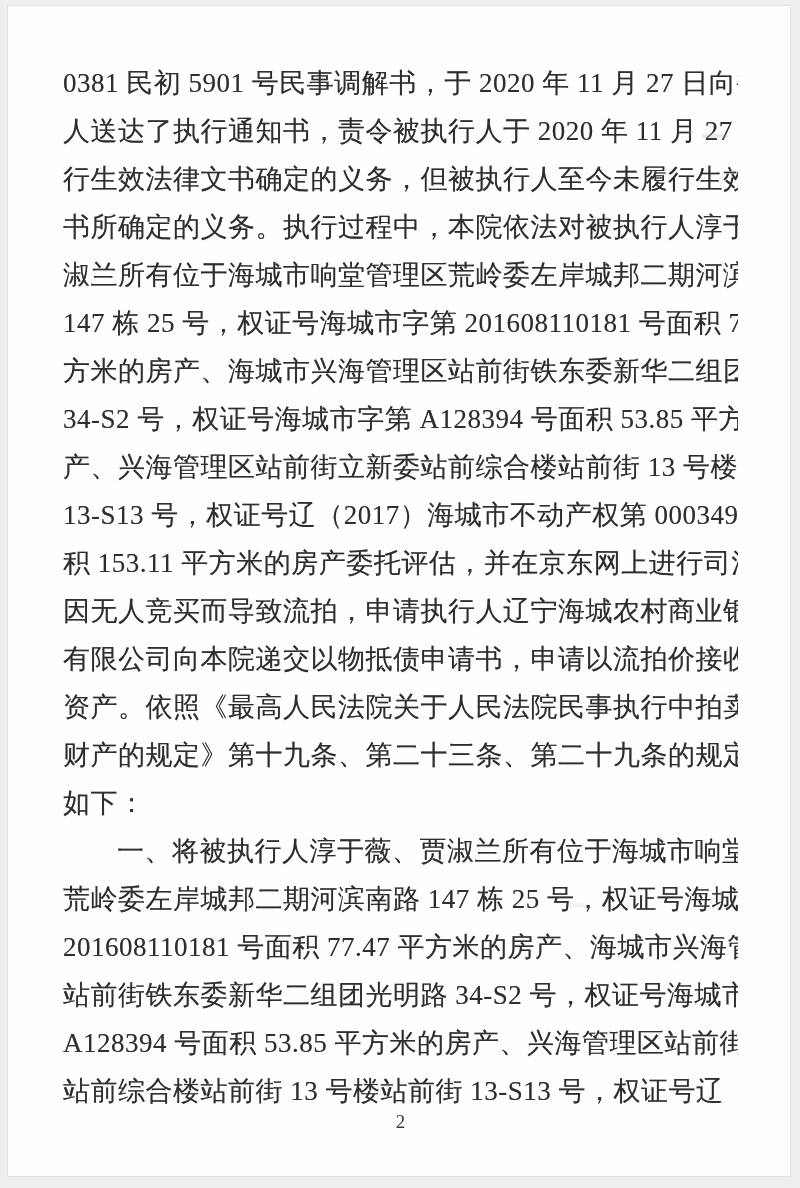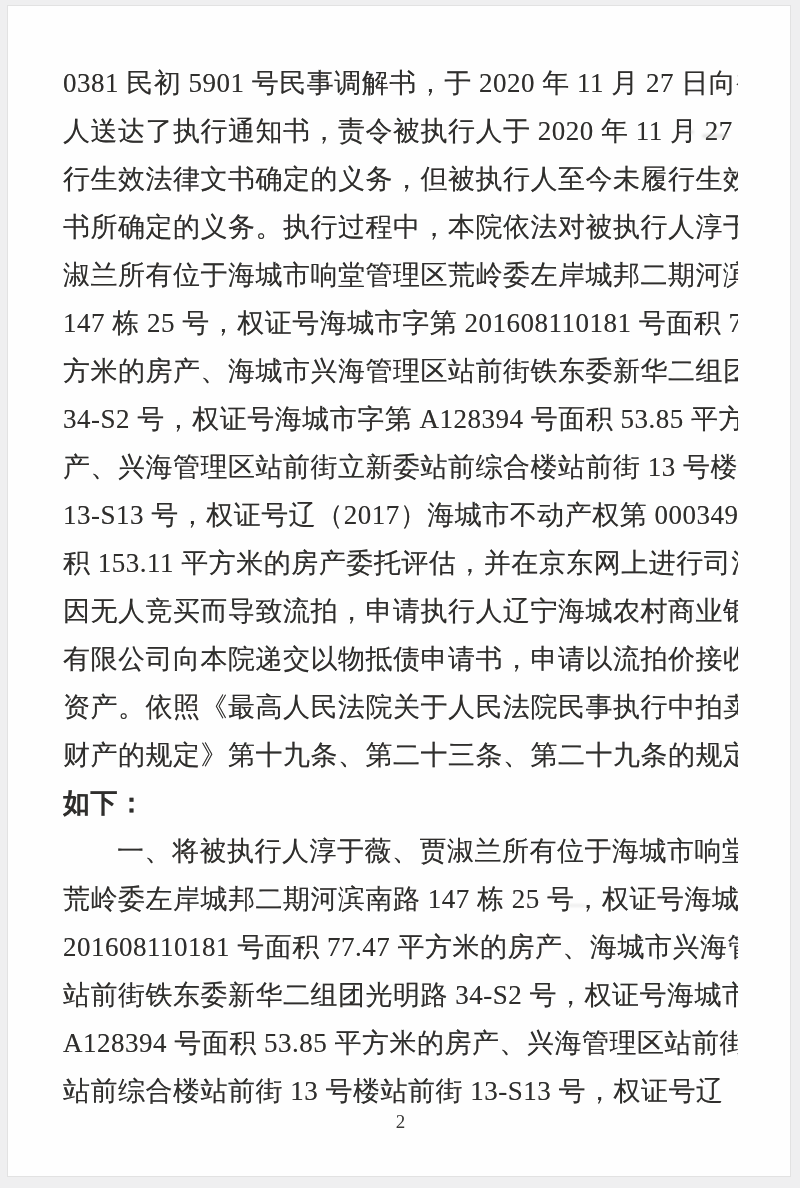--- a/index.html
+++ b/index.html
@@ -32,21 +32,20 @@
     text-align: justify;
     text-align-last: justify;
     overflow: hidden;
     white-space: nowrap;
     text-shadow: 0 0 0.6px rgba(40,40,40,0.45);
     letter-spacing: 0.5px;
   }
   .line.left {
     text-align: center;
     text-align-last: left;
-    font-weight: bold;
   }
   .line.indent {
     text-indent: 54px;
   }
   .page-number {
     margin-top: -4px;
     text-align: center;
     font-size: 19px;
     color: #3a3937;
     line-height: 22px;

